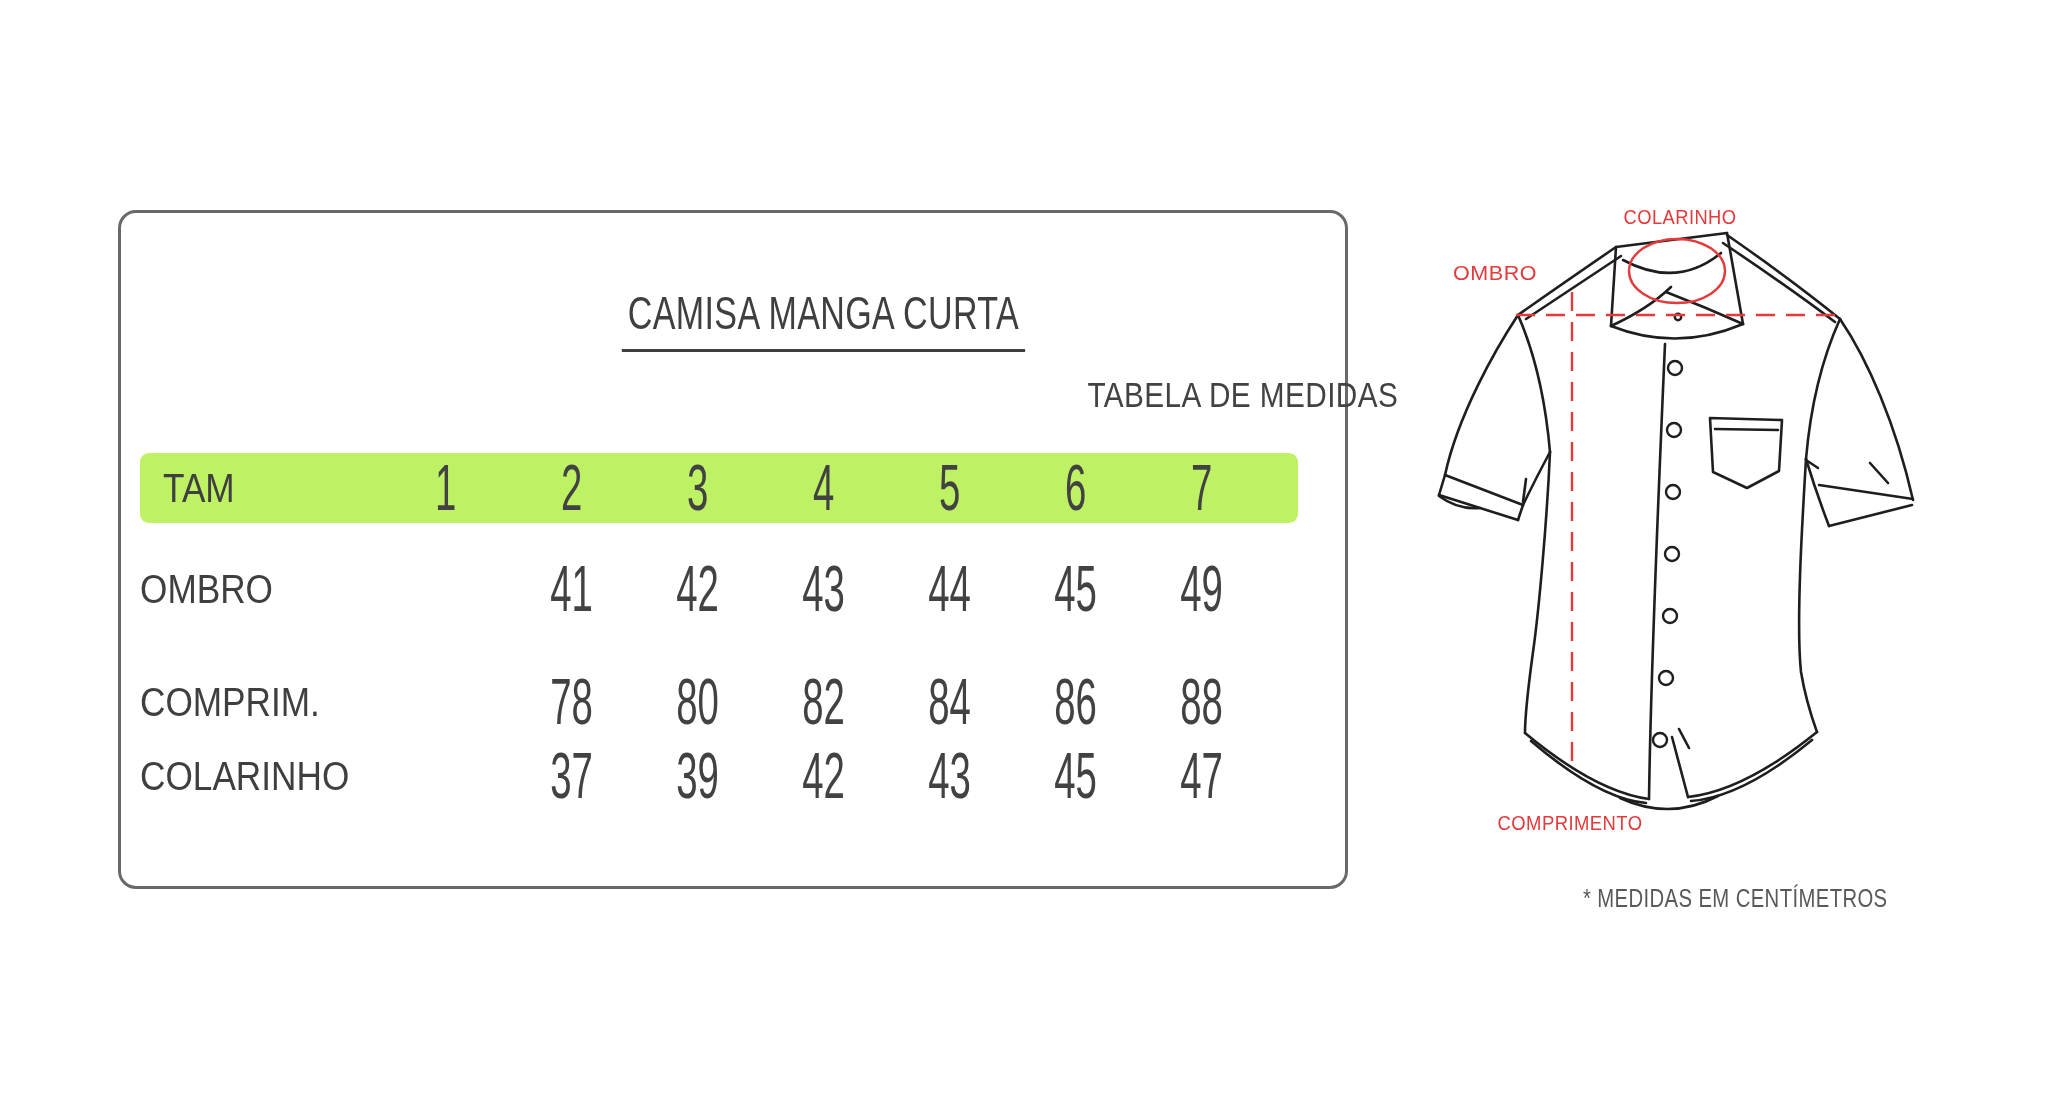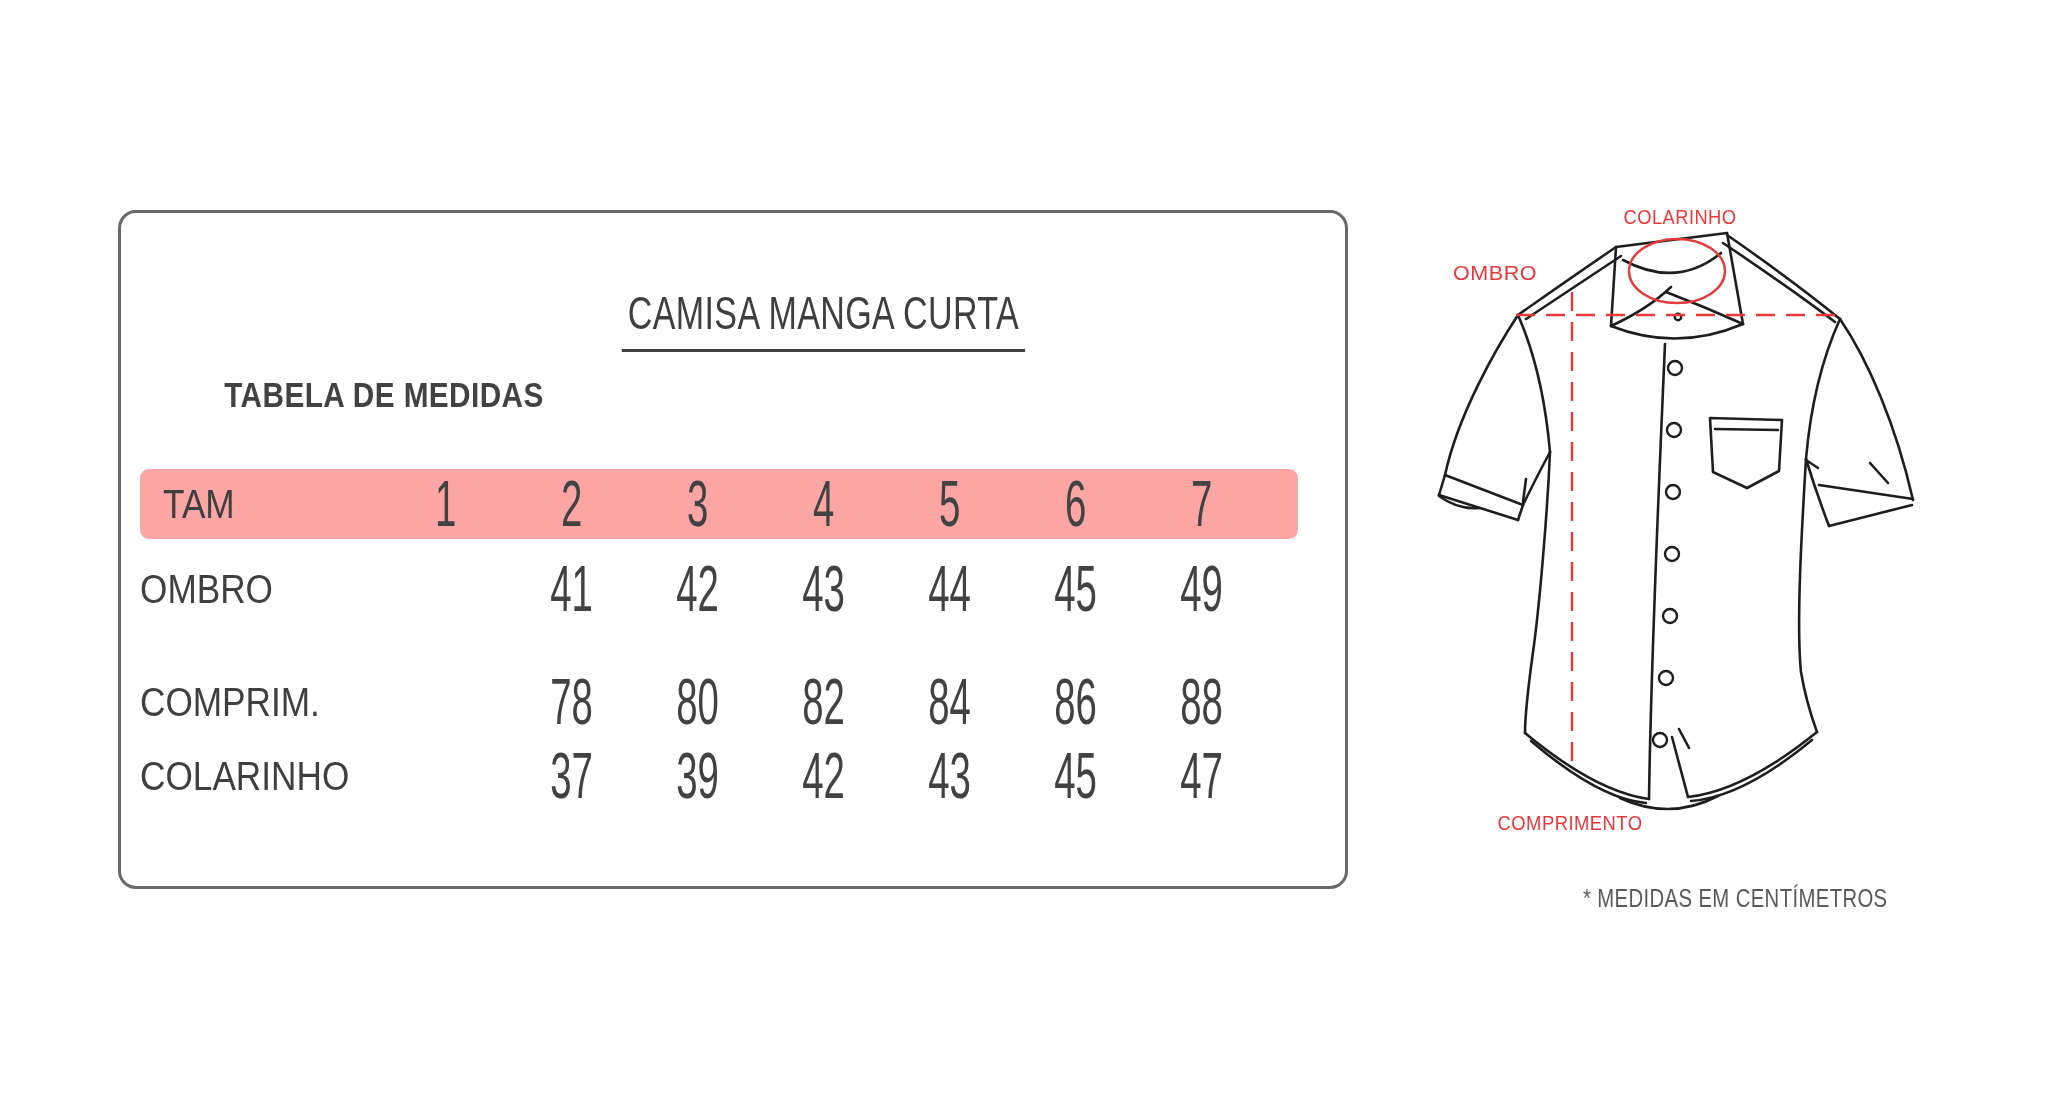--- a/index.html
+++ b/index.html
@@ -6,27 +6,27 @@
   .page{position:relative;width:2048px;height:1104px;background:#ffffff;overflow:hidden;
         font-family:"Liberation Sans",sans-serif;color:#3f3f3f;}
 
   
   .card{position:absolute;left:118px;top:176px;width:1230px;height:679px;
         border:3px solid #696969;border-radius:18px;background:#ffffff;box-sizing:border-box;margin-top:34px;}
   .title-wrap{position:absolute;left:87px;top:74px;width:1230px;text-align:center;}
   .title{display:inline-block;font-size:46px;line-height:1.15;letter-spacing:.5px;
          transform:scaleX(.74);transform-origin:50% 50%;
          border-bottom:3px solid #3f3f3f;padding:0 8px 9px;white-space:nowrap;color:#3f3f3f;}
-  .subtitle-wrap{position:absolute;left:75px;top:163px;width:1230px;text-align:left;font-weight:bold;}
+  .subtitle-wrap{position:absolute;left:75px;top:163px;width:1230px;text-align:right;}
   .subtitle{display:inline-block;font-size:35px;line-height:1.1;letter-spacing:.5px;
             transform:scaleX(.85);transform-origin:50% 50%;white-space:nowrap;color:#424242;}
 
   .trow{position:absolute;left:19px;width:1158px;height:70px;display:grid;
         grid-template-columns:243px repeat(7,126px);align-items:center;}
-  .trow.header{top:256px;background:#fca5a5;border-radius:9px;text-align:right;}
+  .trow.header{top:240px;background:#bef264;border-radius:9px;text-align:right;}
   .trow.r0{top:341px;} .trow.r1{top:454px;} .trow.r2{top:528px;}
   .cell{display:flex;justify-content:center;align-items:center;height:100%;}
   .cell.lab{justify-content:flex-start;padding-left:0;}
   .cell.lab.tam{padding-left:23px;}
   .num{display:inline-block;font-size:64px;line-height:1;color:#424242;
        transform:scaleX(.60);transform-origin:50% 50%;white-space:nowrap;}
   .lbl{display:inline-block;font-size:40px;line-height:1;color:#3f3f3f;
        transform:scaleX(.88);transform-origin:0 50%;white-space:nowrap;}
 
   

